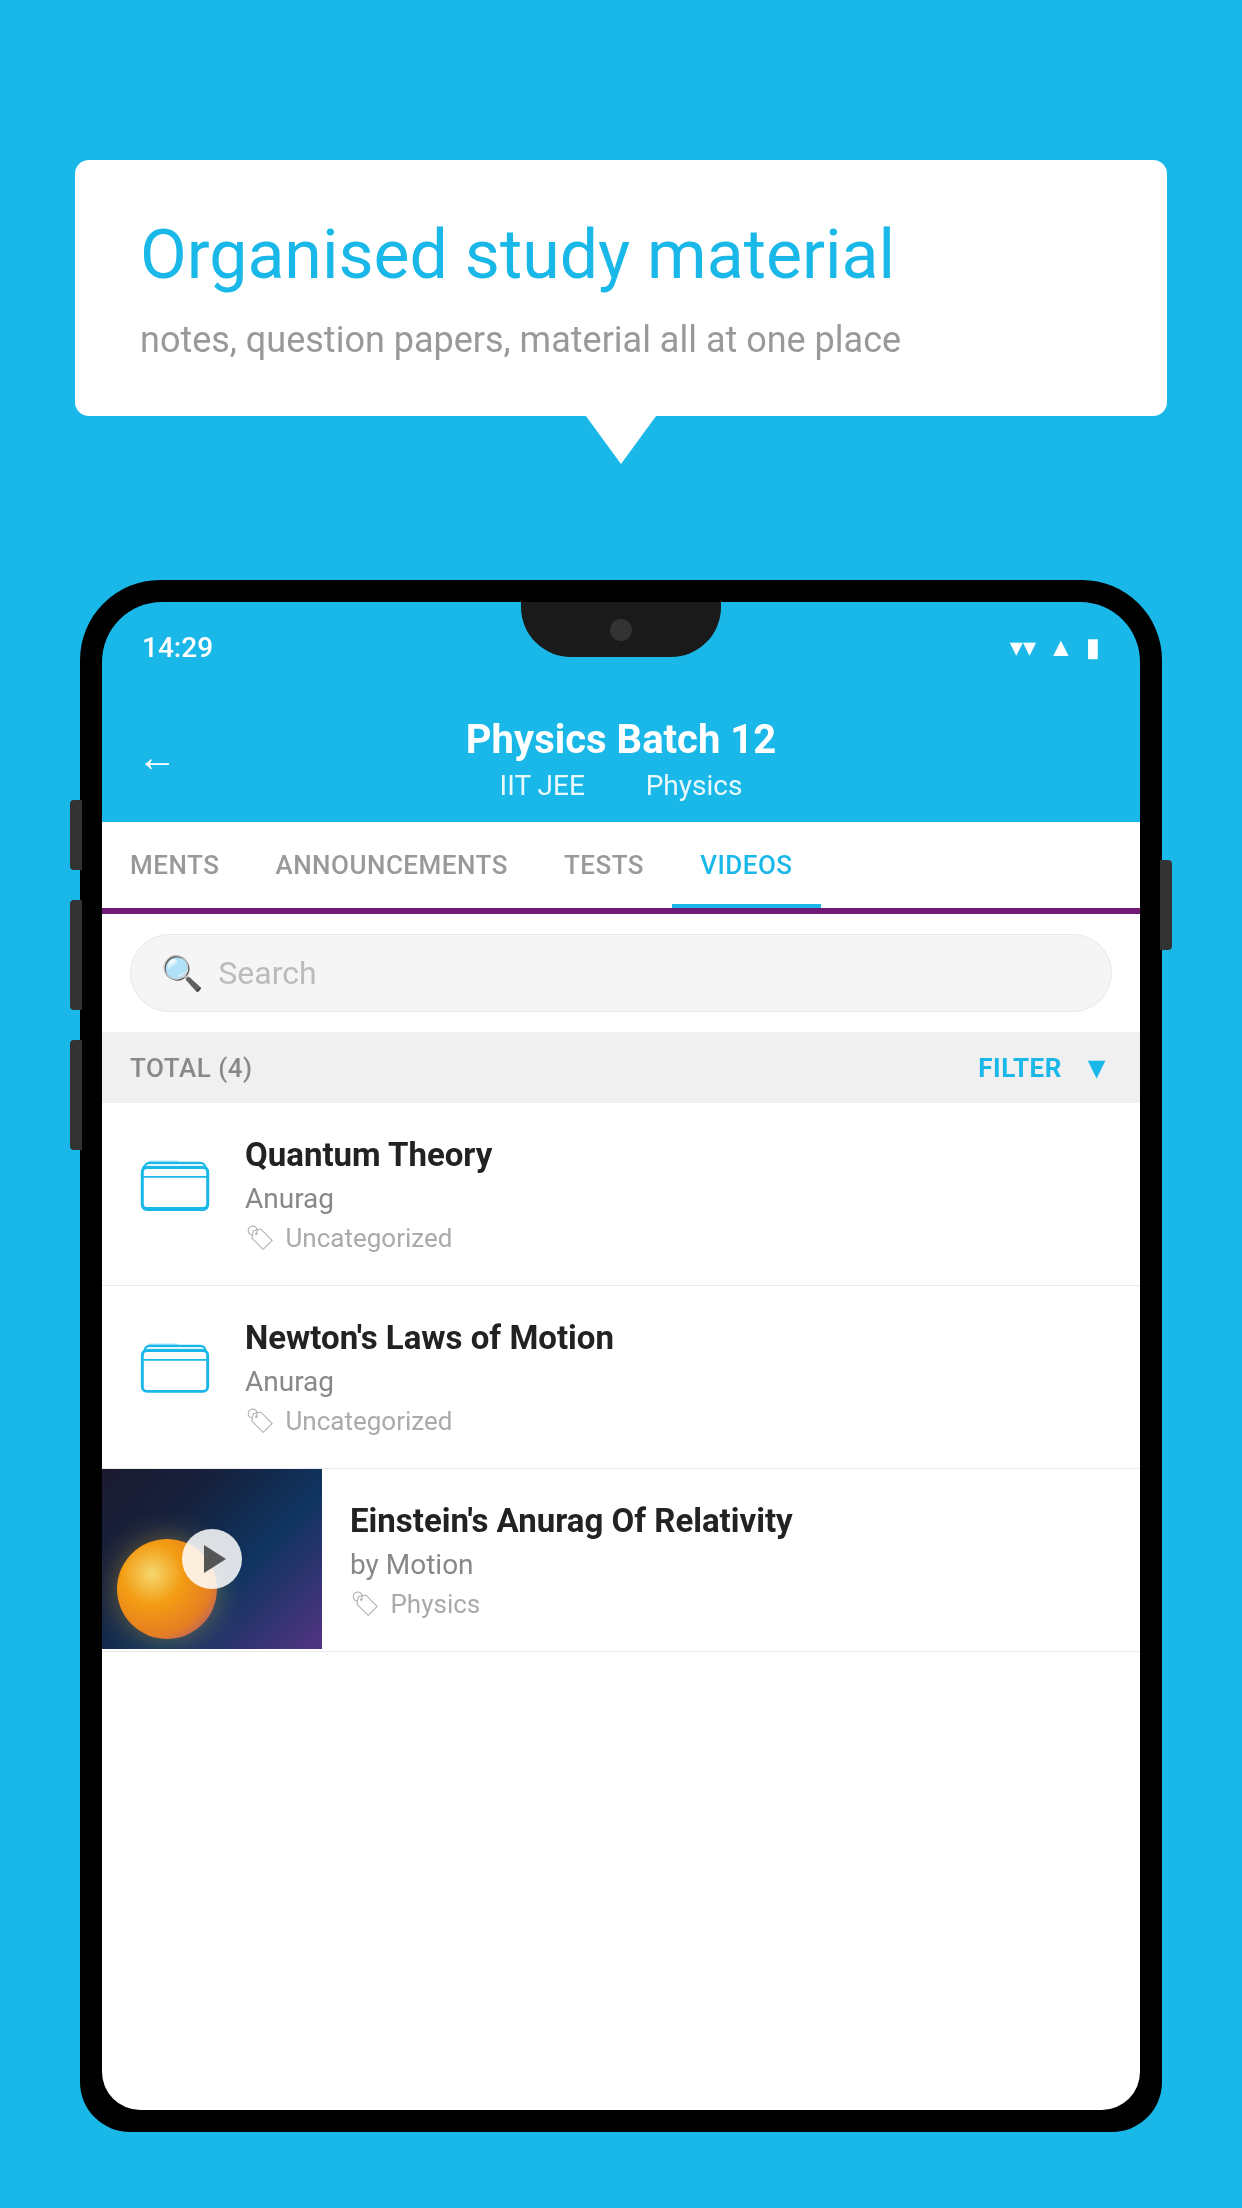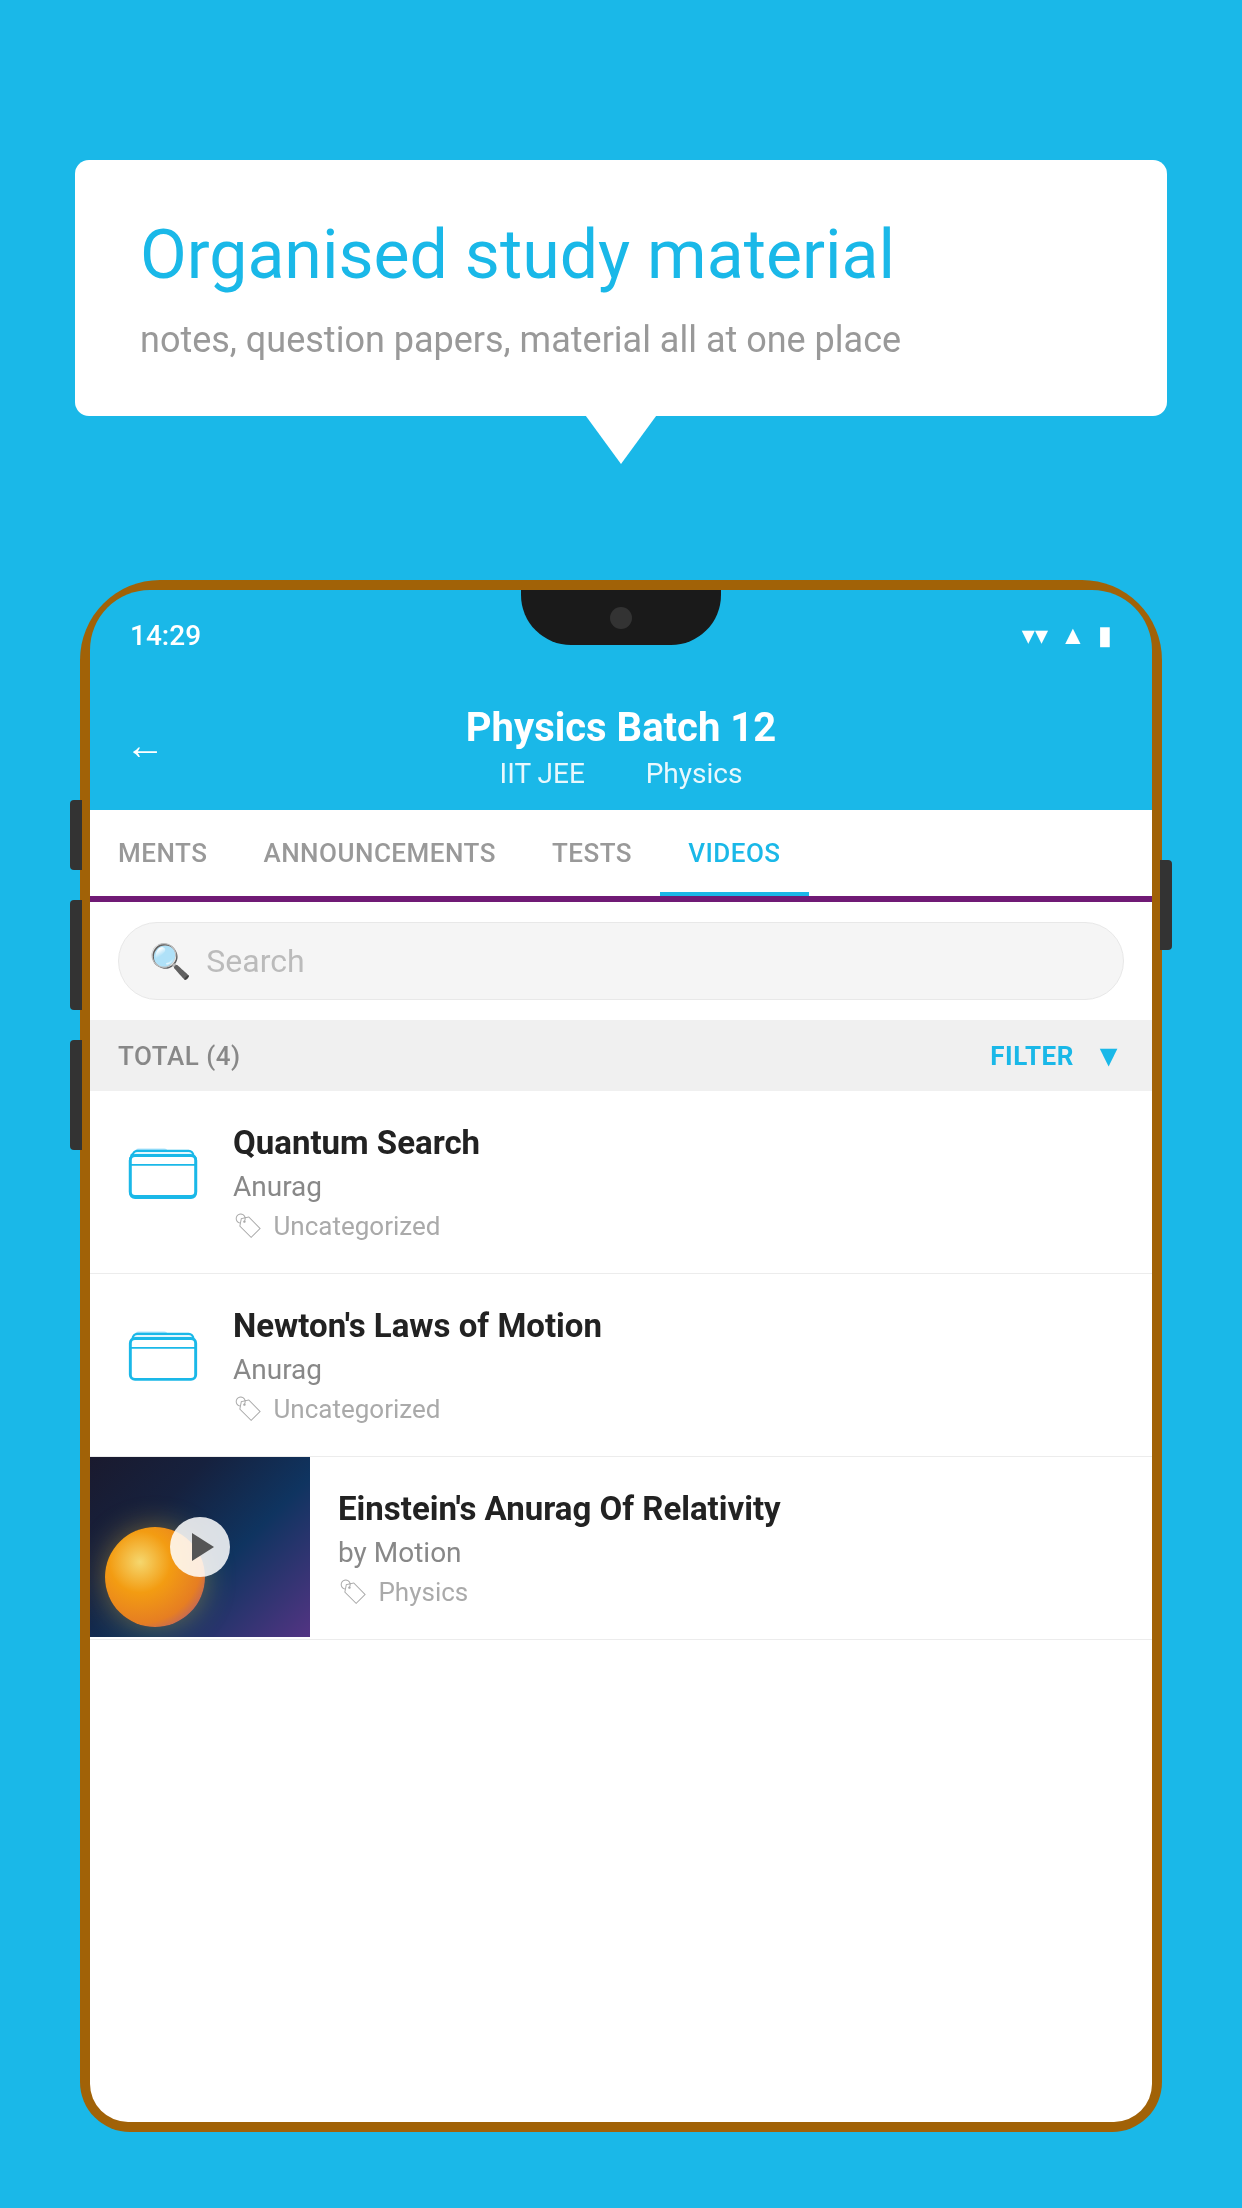--- a/index.html
+++ b/index.html
@@ -59,23 +59,23 @@
     
     .phone-wrapper {
       position: absolute;
       top: 580px;
       left: 80px;
       right: 80px;
       bottom: 0px;
     }
 
     .phone-outer {
-      background: #a16207;
+      background: #000000;
       border-radius: 80px 80px 50px 50px;
-      padding: 10px;
+      padding: 22px;
       position: relative;
       width: 100%;
       height: 1552px;
     }
 
     
     .phone-notch-bar {
       background: #1ab8e8;
       height: 90px;
       border-radius: 60px 60px 0 0;
@@ -511,21 +511,21 @@
               <rect x="2" y="10" width="56" height="36" rx="4" fill="white" stroke="#1ab8e8" stroke-width="2.5"></rect>
               <path d="M2 16 H58" stroke="#1ab8e8" stroke-width="2"></path>
 
               <rect x="6" y="4" width="28" height="6" rx="3" fill="#b3e5fc"></rect>
               <rect x="4" y="6" width="52" height="35" rx="4" fill="#e3f6fd" stroke="#1ab8e8" stroke-width="2"></rect>
               <rect x="2" y="10" width="56" height="35" rx="4" fill="white" stroke="#1ab8e8" stroke-width="2.5"></rect>
               <path d="M2 18 H58" stroke="#1ab8e8" stroke-width="1.5"></path>
             </svg>
           </div>
           <div class="video-info">
-            <div class="video-title">Quantum Search</div>
+            <div class="video-title">Quantum Theory</div>
             <div class="video-author">Anurag</div>
             <div class="video-tag">
               <span class="tag-icon">🏷</span>
               <span>Uncategorized</span>
             </div>
           </div>
         </div>
 
         <div class="video-item">
           <div class="video-thumb-icon">

